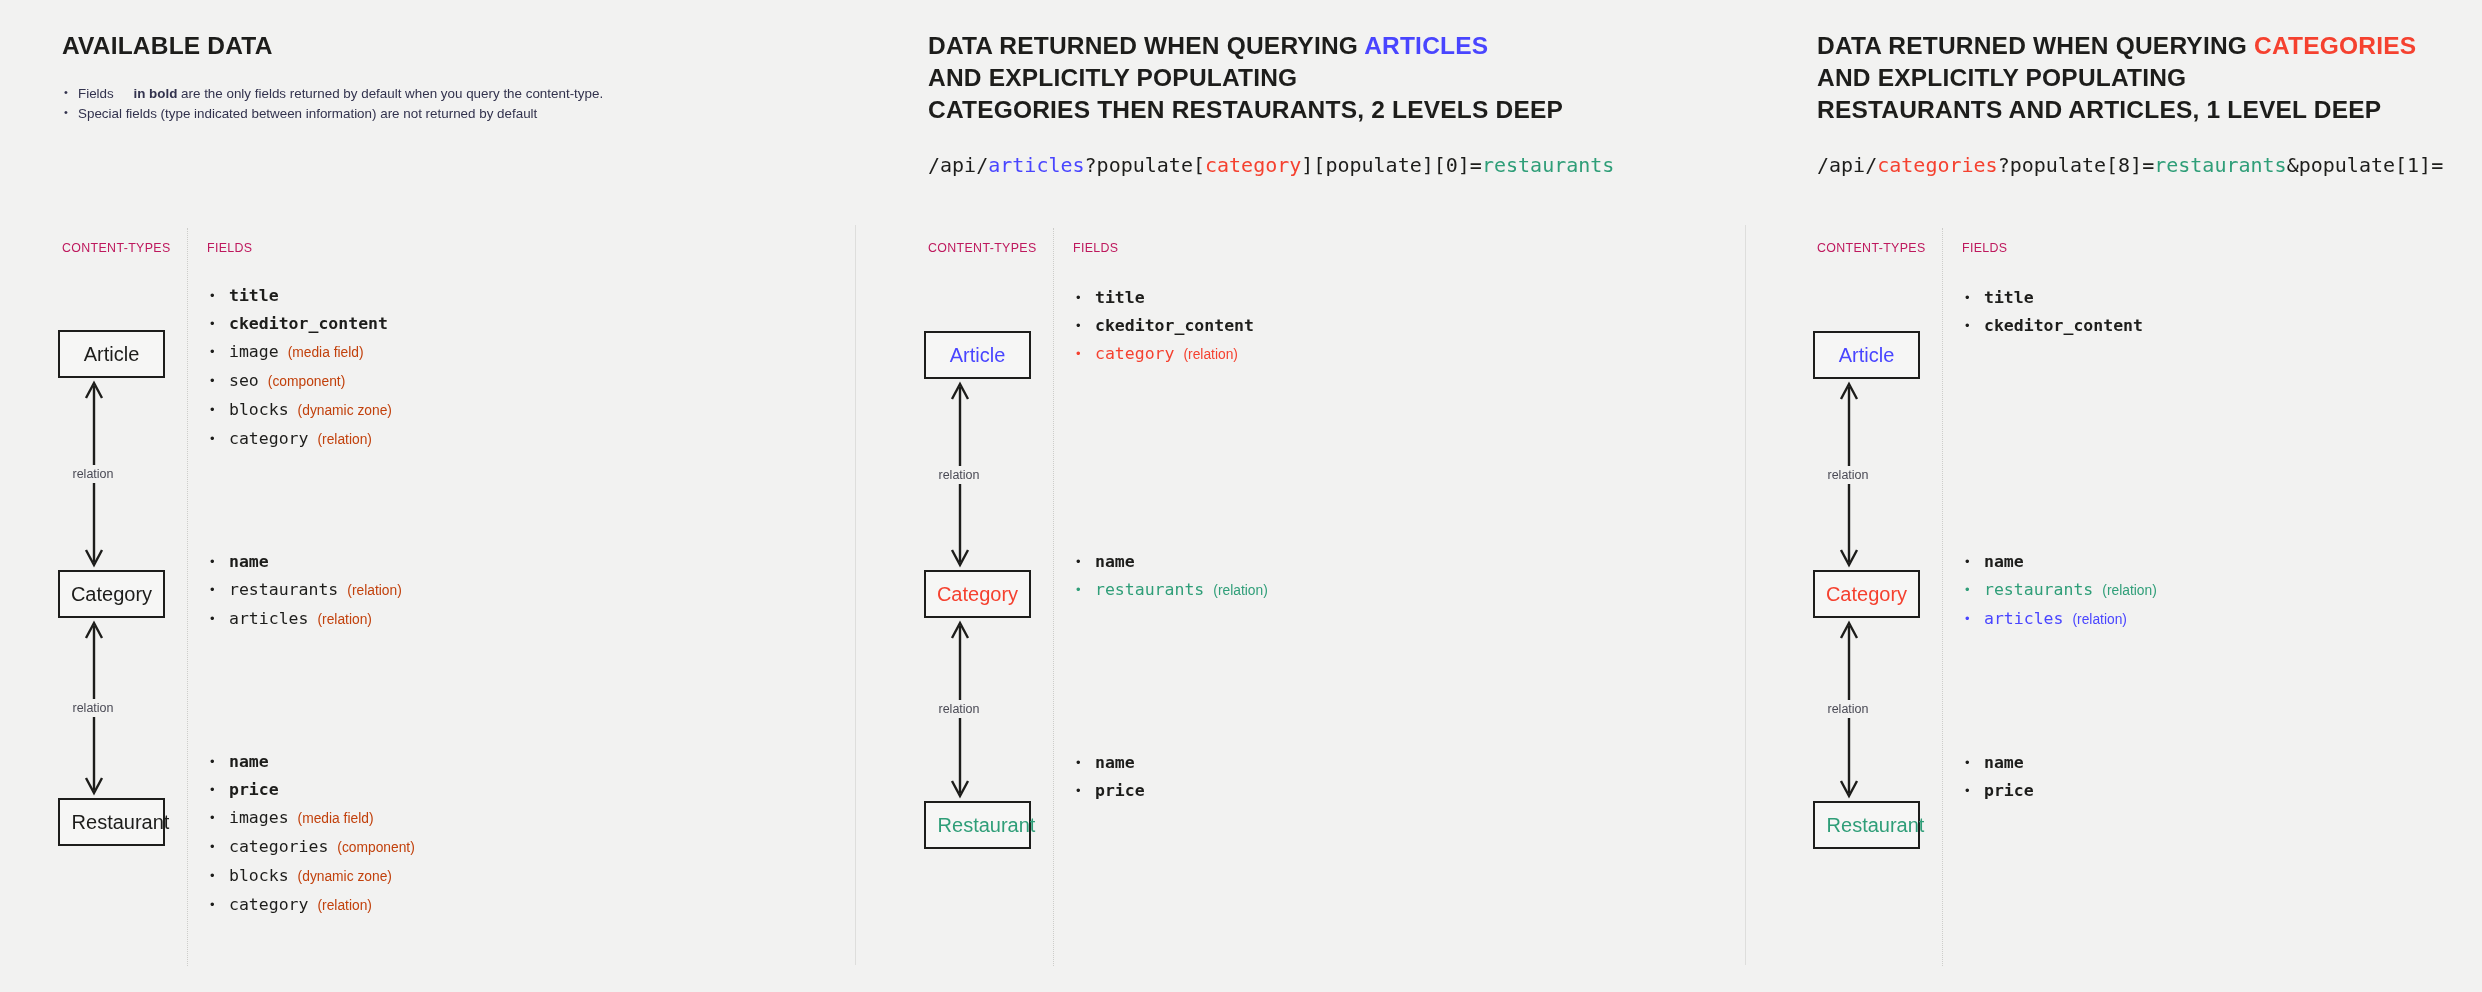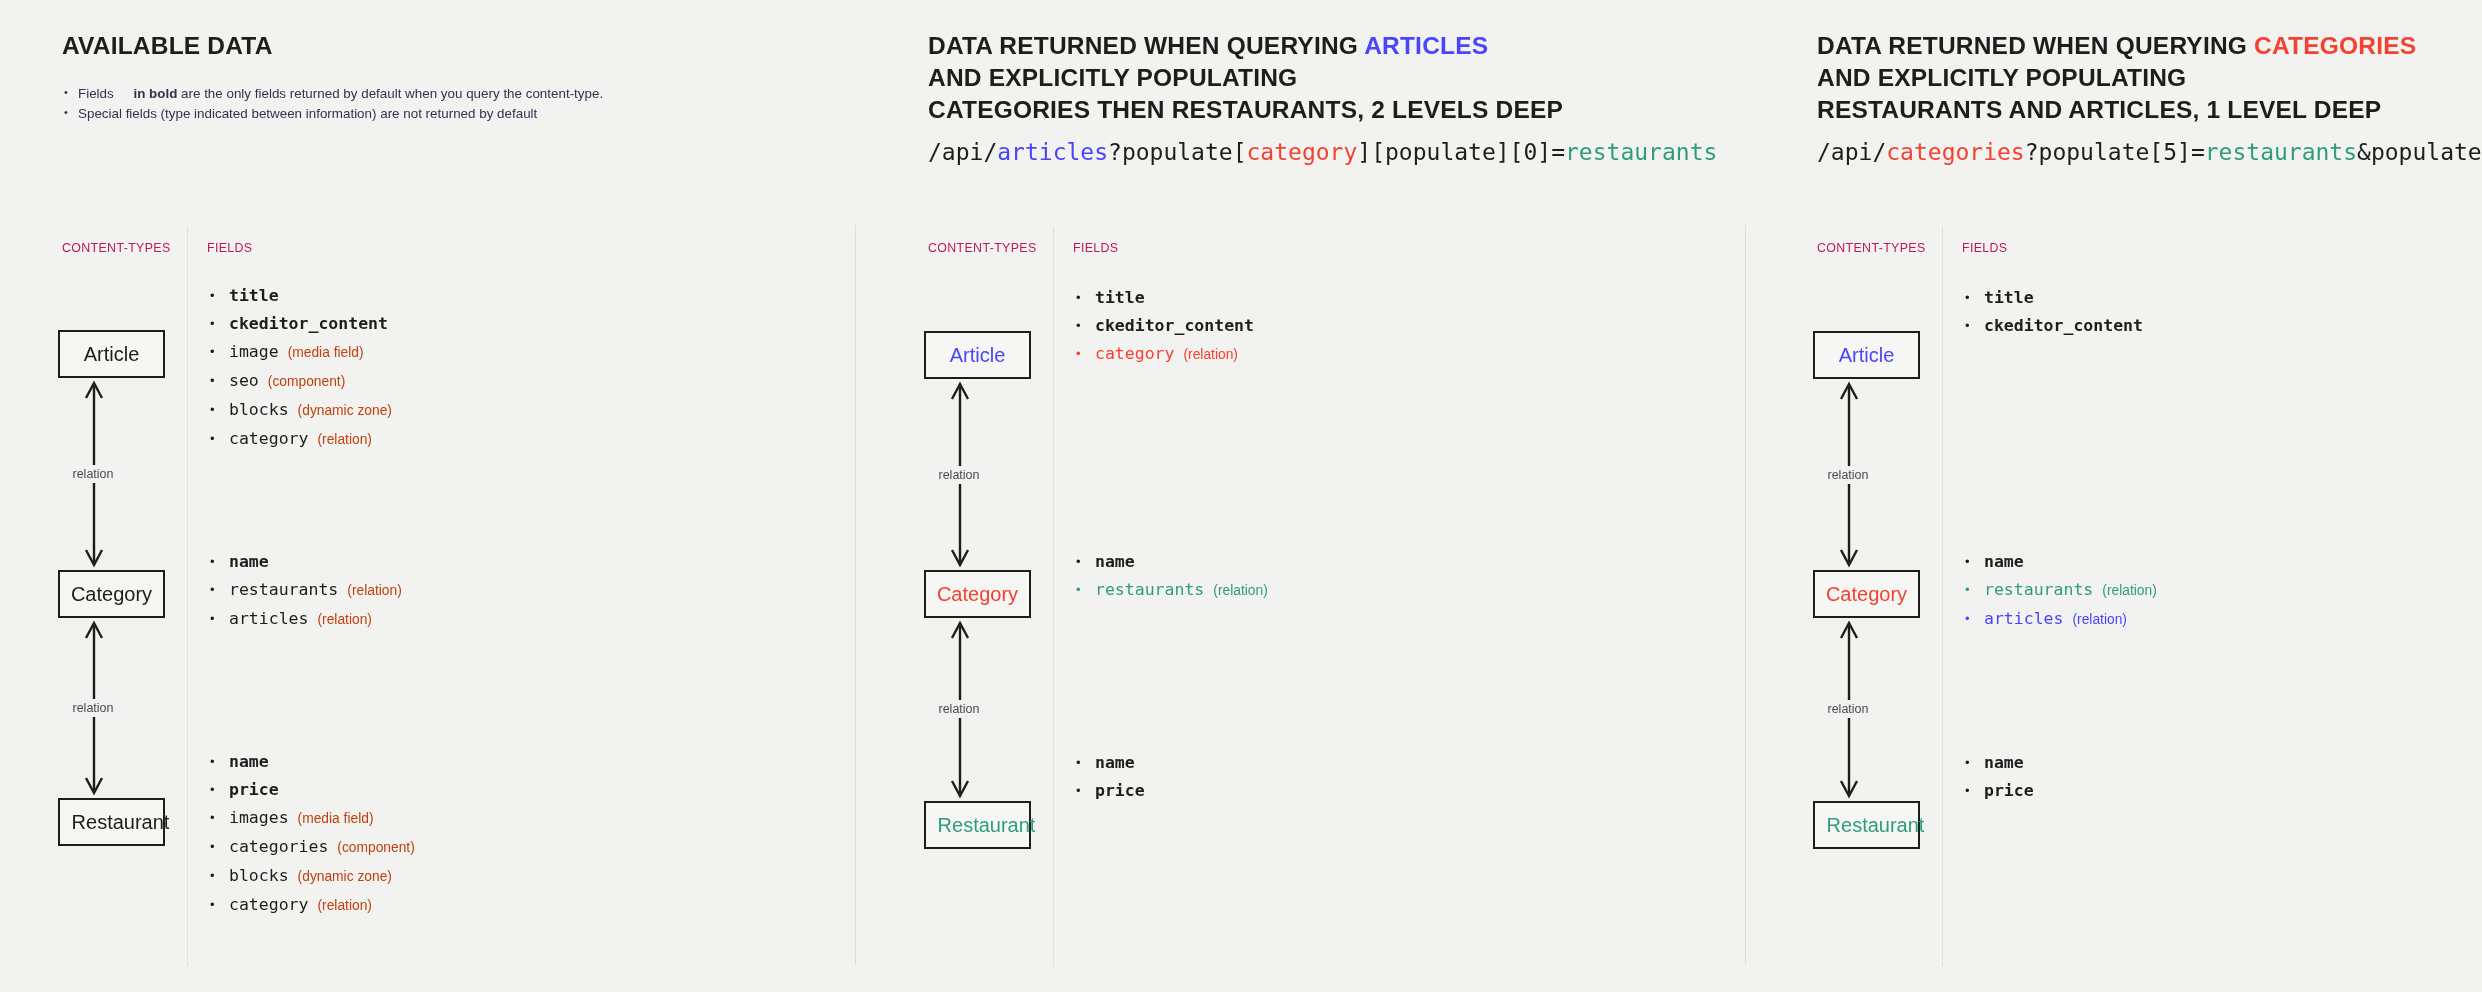--- a/index.html
+++ b/index.html
@@ -80,23 +80,23 @@
     left: 2px;
     top: -1px;
     font-size: 11px;
     color: #32324d;
   }
   .bullets li b { font-weight: bold; margin-left: 16px; }
   .bullets .cont { padding-left: 16px; }
   .bullets .cont::before { content: ""; }
 
   .endpoint {
-    margin-top: 9px;
+    margin-top: 22px;
     font-family: "DejaVu Sans Mono", "Liberation Mono", monospace;
-    font-size: 23px;
+    font-size: 20px;
     line-height: 34px;
     color: #1d1d1b;
     white-space: nowrap;
   }
   .endpoint .c-articles { color: #4945ff; }
   .endpoint .c-categories { color: #f5412f; }
   .endpoint .c-category { color: #f5412f; }
   .endpoint .c-restaurants { color: #2f9e78; }
 
   
@@ -381,21 +381,21 @@
       </ul>
     </div>
   </section>
 
   <section class="panel panel-3">
     <div class="head-block">
       <h1 class="title"><span>DATA RETURNED WHEN QUERYING </span><span class="accent-categories">CATEGORIES</span></h1>
       <h1 class="title">AND EXPLICITLY POPULATING</h1>
       <h1 class="title">RESTAURANTS AND ARTICLES, 1 LEVEL DEEP</h1>
       <div class="endpoint">
-        <span>/api/</span><span class="c-categories">categories</span><span>?populate[5]=</span><span class="c-restaurants">restaurants</span><span>&amp;populate[1]=</span>
+        <span>/api/</span><span class="c-categories">categories</span><span>?populate[8]=</span><span class="c-restaurants">restaurants</span><span>&amp;populate[1]=</span>
       </div>
     </div>
 
     <div class="colhead ct">CONTENT-TYPES</div>
     <div class="colhead fd">FIELDS</div>
     <div class="dotted-divider"></div>
 
     <div class="entity-box box-article c-blue">Article</div>
     <div class="entity-box box-category c-red">Category</div>
     <div class="entity-box box-restaurant c-green">Restaurant</div>

